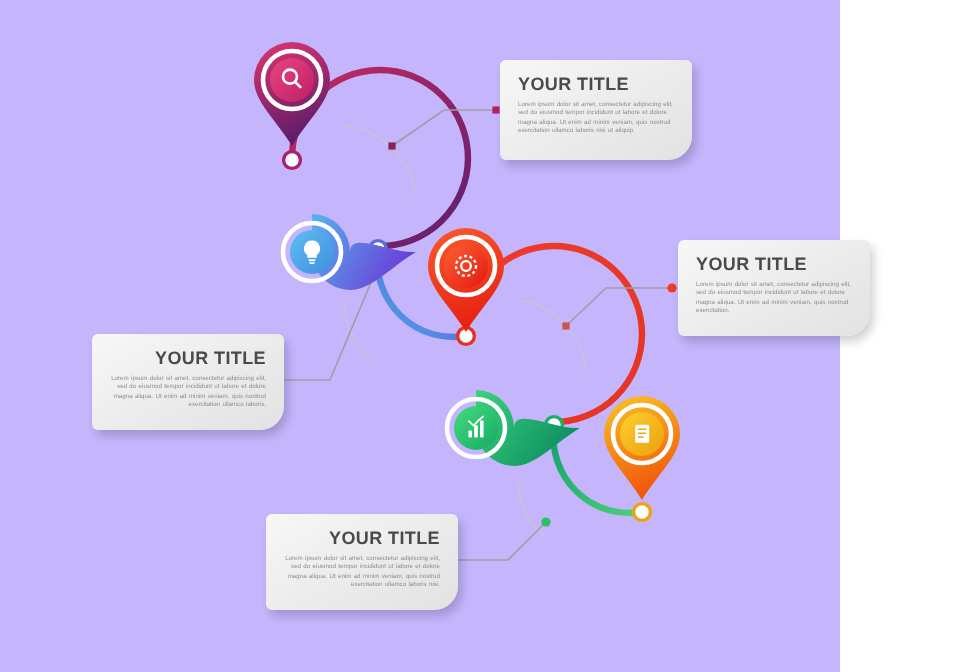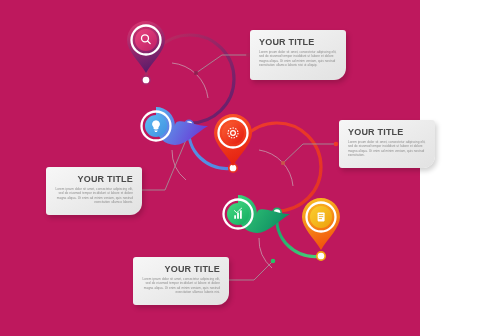--- a/index.html
+++ b/index.html
@@ -1,18 +1,18 @@
 <!DOCTYPE html>
 <html><head>
 <meta charset="utf-8">
 <style>
   html,body{margin:0;padding:0;}
   body{width:480px;height:336px;background:#ffffff;
        font-family:"Liberation Sans",sans-serif;overflow:hidden;}
-  #stage{position:relative;width:420px;height:336px;background:#be185d;}
+  #stage{position:relative;width:420px;height:336px;background:#c4b5fd;}
   svg{position:absolute;left:0;top:0;width:480px;height:336px;}
   .card{position:absolute;background:linear-gradient(150deg,#f7f7f7 0%,#ebebeb 55%,#e2e2e2 100%);
         border-radius:3px 3px 12px 3px;
         box-shadow:2px 3px 5px rgba(0,0,0,.18);
         padding:7px 9px 8px 9px;box-sizing:border-box;}
   .card .ttl{font-size:9px;font-weight:bold;letter-spacing:.2px;
         color:#4a4a4a;font-family:"Liberation Sans",sans-serif;
         line-height:10px;margin-bottom:3px;}
   .card .body{font-size:3.1px;line-height:4.3px;color:#8d8d8d;
         font-family:"Liberation Sans",sans-serif;word-spacing:.3px;}

